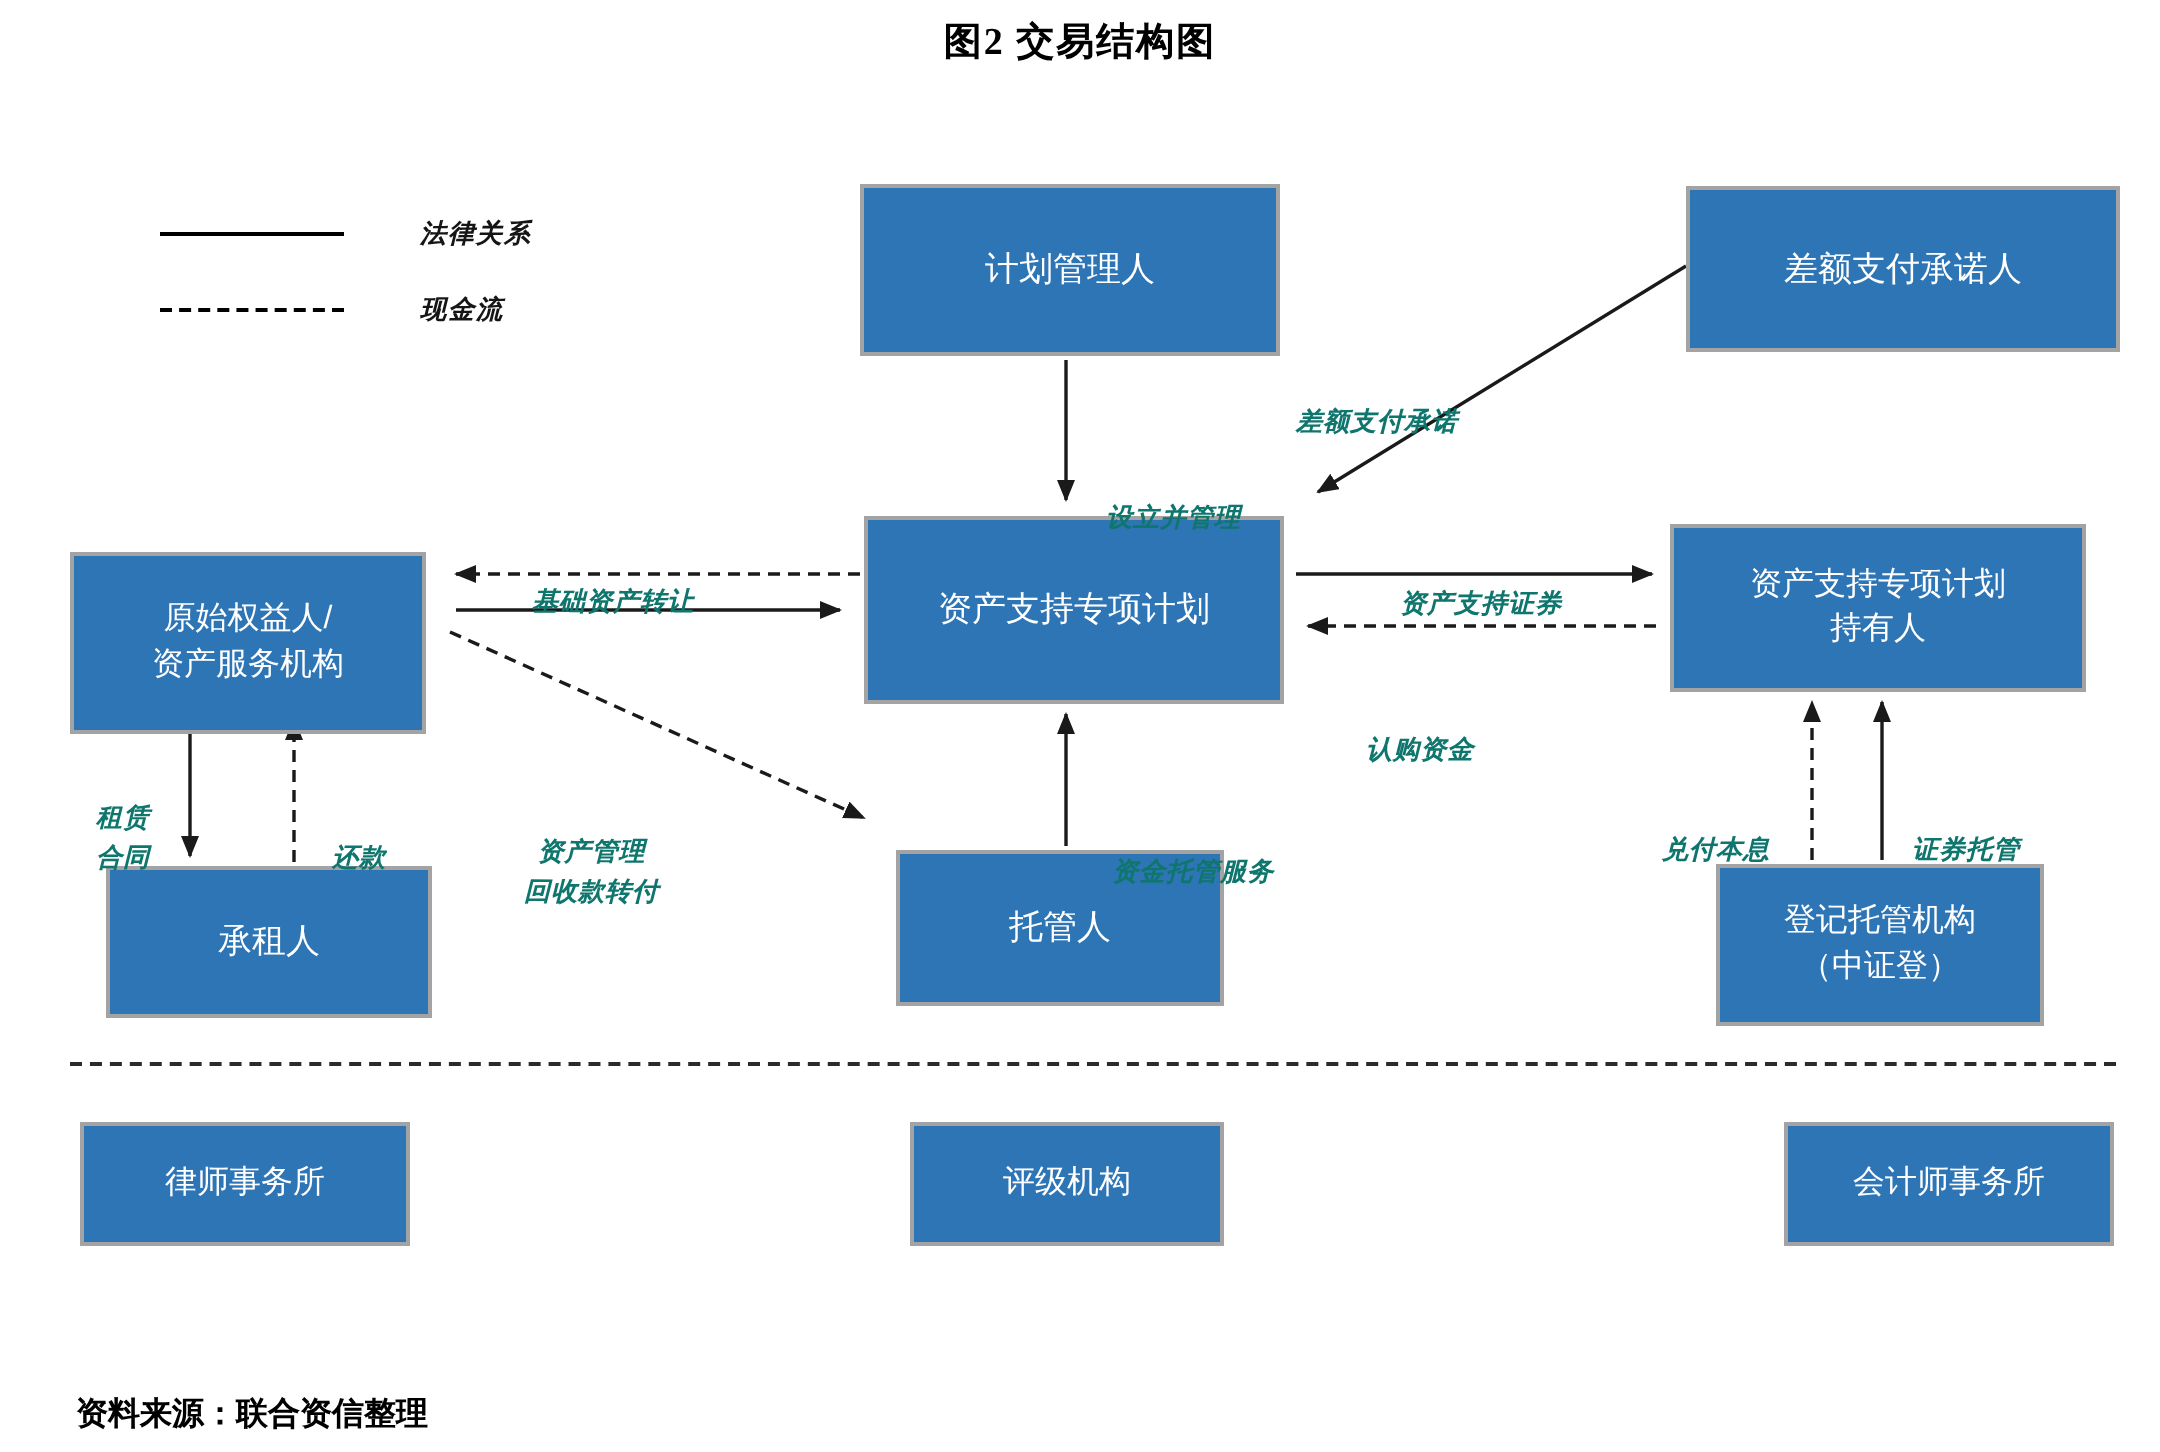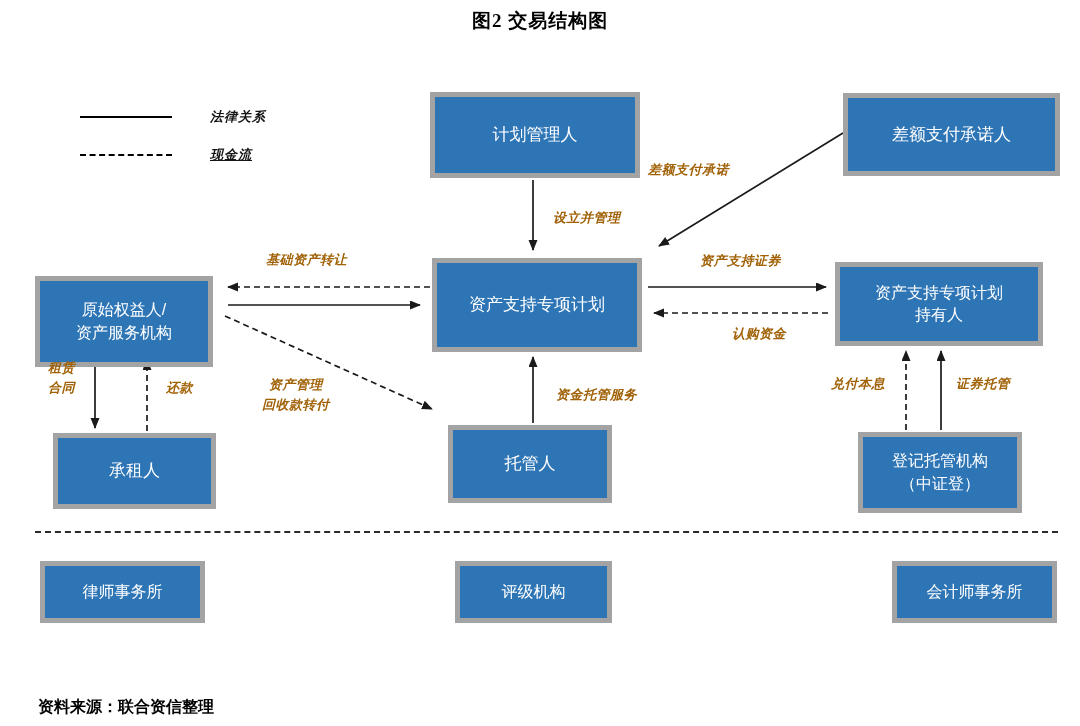--- a/index.html
+++ b/index.html
@@ -10,27 +10,27 @@
   .diagram-title {
     position:absolute; left:0; top:8px; width:100%; text-align:center;
     font-family:"Liberation Serif", serif; font-weight:bold; font-size:19px; color:#000;
     letter-spacing:1px;
   }
   .source-note {
     position:absolute; left:38px; top:697px;
     font-family:"Liberation Serif", serif; font-weight:bold; font-size:16px; color:#000;
   }
   .node {
-    position:absolute; background:#2e75b6; border:5px solid #a3a3a3;
+    position:absolute; background:#2e75b6; border:2px solid #a3a3a3;
     color:#fff; display:flex; align-items:center; justify-content:center;
     text-align:center; font-size:17px; line-height:1.4; white-space:pre-line;
   }
   .edge-label {
     position:absolute; font-family:"DejaVu Serif", serif; font-style:italic; font-weight:600;
-    font-size:13px; color:#a16207; white-space:pre-line; line-height:1.55; letter-spacing:0.5px;
+    font-size:13px; color:#0f766e; white-space:pre-line; line-height:1.55; letter-spacing:0.5px;margin-top:42px;
   }
   .edge-label.center { text-align:center; }
   .legend-row { position:absolute; display:flex; align-items:center; }
   .legend-line-solid { width:92px; border-top:2px solid #000; }
   .legend-line-dashed { width:92px; border-top:2px dashed #000; }
   .legend-label {
     font-family:"DejaVu Serif", serif; font-style:italic; font-weight:600;
     font-size:13px; color:#151515; letter-spacing:1px;
   }
   .divider {
@@ -46,21 +46,21 @@
 
   <div class="diagram-title">图2  交易结构图</div>
 
   <div>
     <div class="legend-row" style="left:80px; top:108px;">
       <span class="legend-line-solid"></span>
       <span class="legend-label" style="margin-left:38px;">法律关系</span>
     </div>
     <div class="legend-row" style="left:80px; top:146px;">
       <span class="legend-line-dashed"></span>
-      <span class="legend-label" style="margin-left:38px;text-decoration:underline;">现金流</span>
+      <span class="legend-label" style="margin-left:38px;">现金流</span>
     </div>
   </div>
 
   <svg class="edges" viewBox="0 0 1080 726">
     <defs>
       <marker id="arrow" markerWidth="12" markerHeight="10" refX="10" refY="4.5" orient="auto" markerUnits="userSpaceOnUse">
         <path d="M0,0 L11,4.5 L0,9 Z" fill="#1a1a1a"></path>
       </marker>
     </defs>
     <line x1="533" y1="180" x2="533" y2="250" stroke="#1a1a1a" stroke-width="1.7" marker-end="url(#arrow)"></line>
@@ -89,21 +89,21 @@
   <div class="node" style="left:858px; top:432px; width:164px; height:81px; font-size:16px;">登记托管机构
 （中证登）</div>
   <div class="node" style="left:40px;  top:561px; width:165px; height:62px; font-size:16px;">律师事务所</div>
   <div class="node" style="left:455px; top:561px; width:157px; height:62px; font-size:16px;font-family:Liberation Serif, serif;">评级机构</div>
   <div class="node" style="left:892px; top:561px; width:165px; height:62px; font-size:16px;">会计师事务所</div>
 
   <span class="edge-label" style="left:553px; top:208px;">设立并管理</span>
   <span class="edge-label" style="left:648px; top:160px;">差额支付承诺</span>
   <span class="edge-label center" style="left:266px; top:250px;">基础资产转让</span>
   <span class="edge-label center" style="left:700px; top:251px;">资产支持证券</span>
-  <span class="edge-label center" style="left:732px; top:324px;">认购资金</span>
+  <span class="edge-label center" style="left:683px; top:324px;">认购资金</span>
   <span class="edge-label center" style="left:48px; top:358px;">租赁
 合同</span>
   <span class="edge-label" style="left:166px; top:378px;">还款</span>
   <span class="edge-label center" style="left:262px; top:375px;">资产管理
 回收款转付</span>
   <span class="edge-label" style="left:556px; top:385px;">资金托管服务</span>
   <span class="edge-label" style="left:831px; top:374px;">兑付本息</span>
   <span class="edge-label" style="left:956px; top:374px;">证券托管</span>
 
   <div class="divider"></div>

